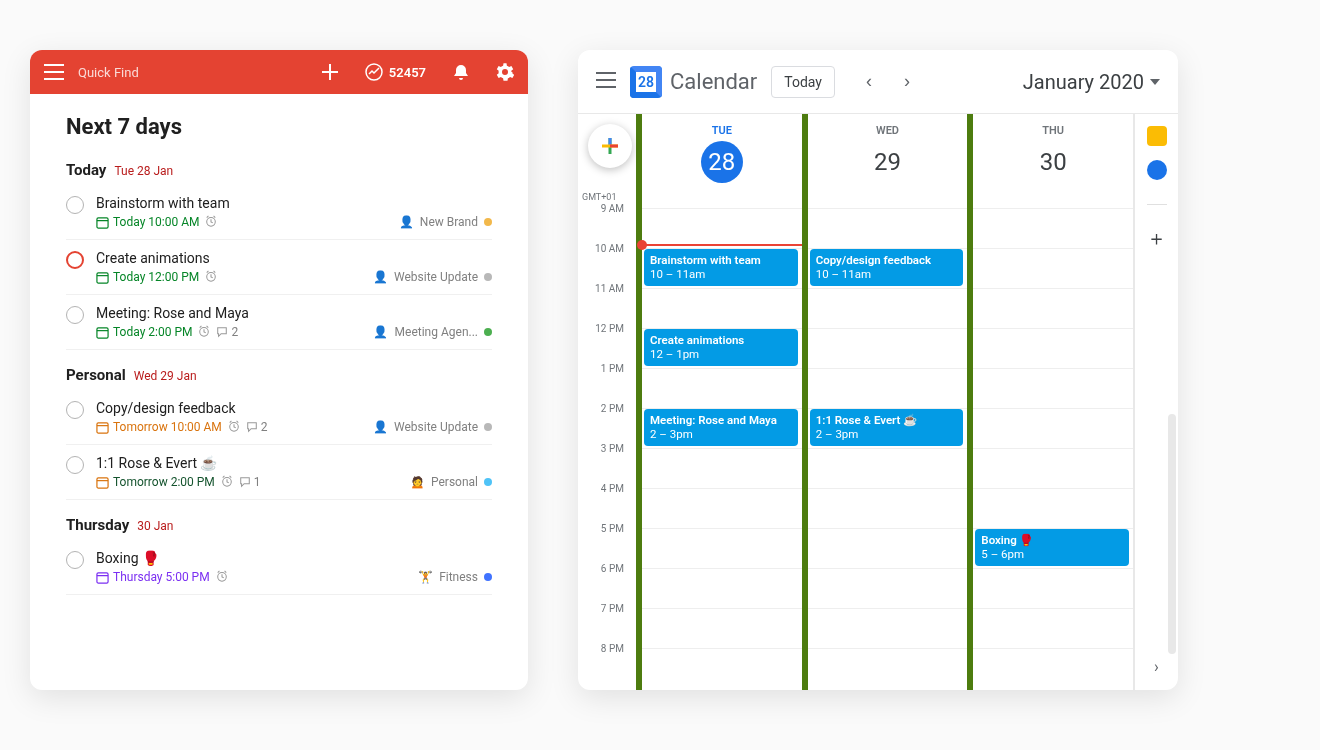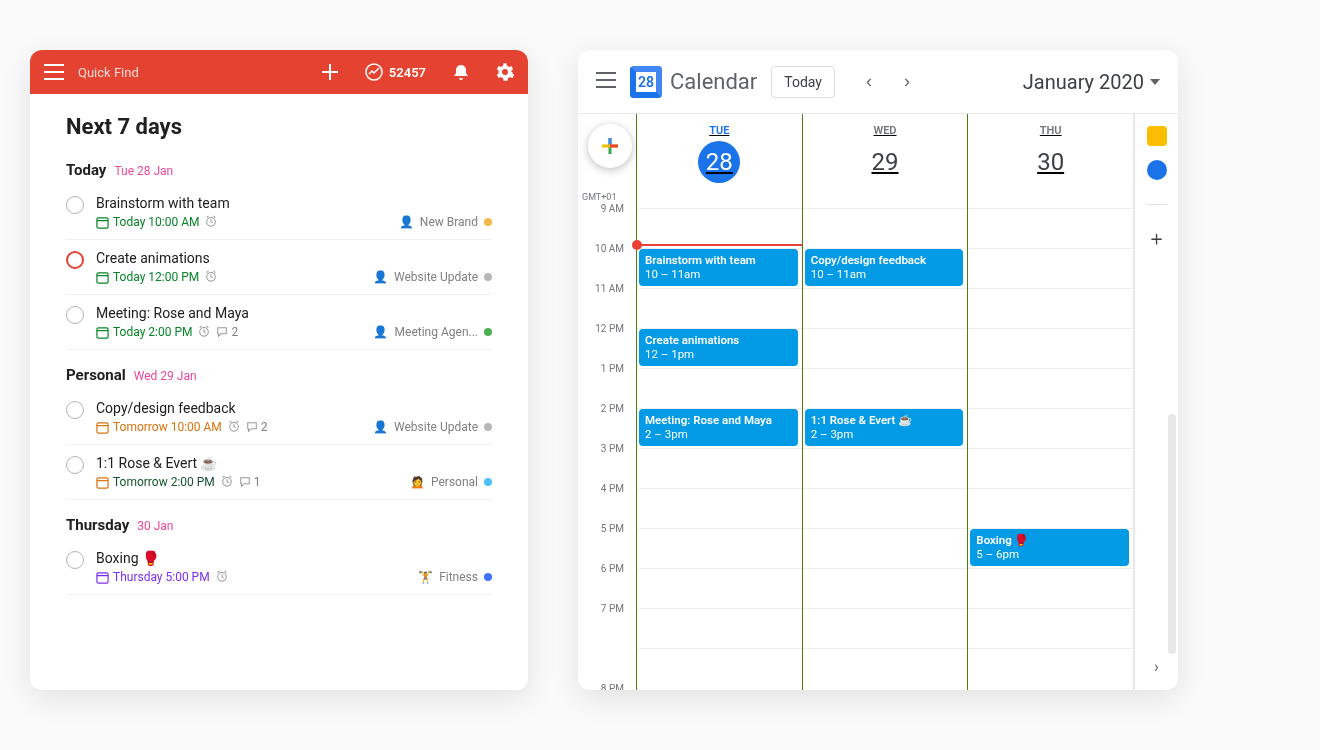--- a/index.html
+++ b/index.html
@@ -38,21 +38,21 @@
     flex:1;
     cursor:text;
   }
   .td-actions { display:flex; align-items:center; gap:26px;}
   .td-act { cursor:pointer; display:flex; align-items:center;}
   .td-karma { display:flex; align-items:center; gap:6px; font-size:13px; font-weight:600;}
   .td-body { padding: 14px 36px; overflow:auto; flex:1;}
   .td-title { font-size: 22px; font-weight:700; color:#202020; margin: 6px 0 22px;}
   .td-day-head { display:flex; align-items:baseline; gap:8px; margin:16px 0 6px;}
   .td-day-head .label { font-weight:700; font-size:15px; color:#202020;}
-  .td-day-head .date { font-size:12px; color:#ec4899;}
+  .td-day-head .date { font-size:12px; color:#b91c1c;}
   .td-task {
     display:flex; align-items:flex-start;
     border-bottom:1px solid #f0f0f0;
     padding:10px 0 10px 0;
   }
   .td-check {
     width:18px; height:18px; border-radius:50%;
     border:1px solid #b3b3b3; margin-right:12px; margin-top:1px;
     flex-shrink:0; cursor:pointer;
   }
@@ -98,21 +98,21 @@
   .gc-body { flex:1; display:flex; position:relative; overflow:hidden;}
   .gc-left-gutter { width:58px; flex-shrink:0; position:relative;}
   .gc-add-btn {
     position:absolute; top:10px; left:10px;
     width:44px; height:44px; border-radius:50%;
     background:#fff; box-shadow:0 2px 8px rgba(0,0,0,0.25);
     display:flex; align-items:center; justify-content:center;
     cursor:pointer; z-index:5;
   }
   .gc-cols { flex:1; display:flex; border-right:1px solid #e8e8e8;}
-  .gc-col { flex:1; border-left:1px solid #4d7c0f; position:relative;text-decoration:underline;}
+  .gc-col { flex:1; border-left:6px solid #4d7c0f; position:relative;}
   .gc-dayhead { height:76px; text-align:center; padding-top:10px;}
   .gc-dayhead .dow { font-size:11px; font-weight:600; color:#70757a;}
   .gc-dayhead.today .dow { color:#1a73e8;}
   .gc-dayhead .num {
     font-size:24px; color:#3c4043; width:42px; height:42px;
     display:flex;align-items:center;justify-content:center;
     border-radius:50%; margin:4px auto 0;
   }
   .gc-dayhead.today .num { background:#1a73e8; color:#fff;}
   .gc-tz { position:absolute; left:4px; font-size:9px; color:#70757a;}
@@ -376,21 +376,21 @@
         <div class="gc-hour-label" style="top: 134px;">10 AM</div>
         <div class="gc-hour-label" style="top: 174px;">11 AM</div>
         <div class="gc-hour-label" style="top: 214px;">12 PM</div>
         <div class="gc-hour-label" style="top: 254px;">1 PM</div>
         <div class="gc-hour-label" style="top: 294px;">2 PM</div>
         <div class="gc-hour-label" style="top: 334px;">3 PM</div>
         <div class="gc-hour-label" style="top: 374px;">4 PM</div>
         <div class="gc-hour-label" style="top: 414px;">5 PM</div>
         <div class="gc-hour-label" style="top: 454px;">6 PM</div>
         <div class="gc-hour-label" style="top: 494px;">7 PM</div>
-        <div class="gc-hour-label" style="top: 534px; margin-top: 40px;">8 PM</div>
+        <div class="gc-hour-label" style="top: 534px;">8 PM</div>
       </div>
     <div class="gc-cols" id="gc-cols">
         <div class="gc-col">
           <div class="gc-dayhead today">
             <div class="dow">TUE</div>
             <div class="num">28</div>
           </div>
           <div class="gc-col-body" style="height: 520px;">
             <div class="gc-hour-line" style="top: 18px;"></div>
             <div class="gc-hour-line" style="top: 58px;"></div>

